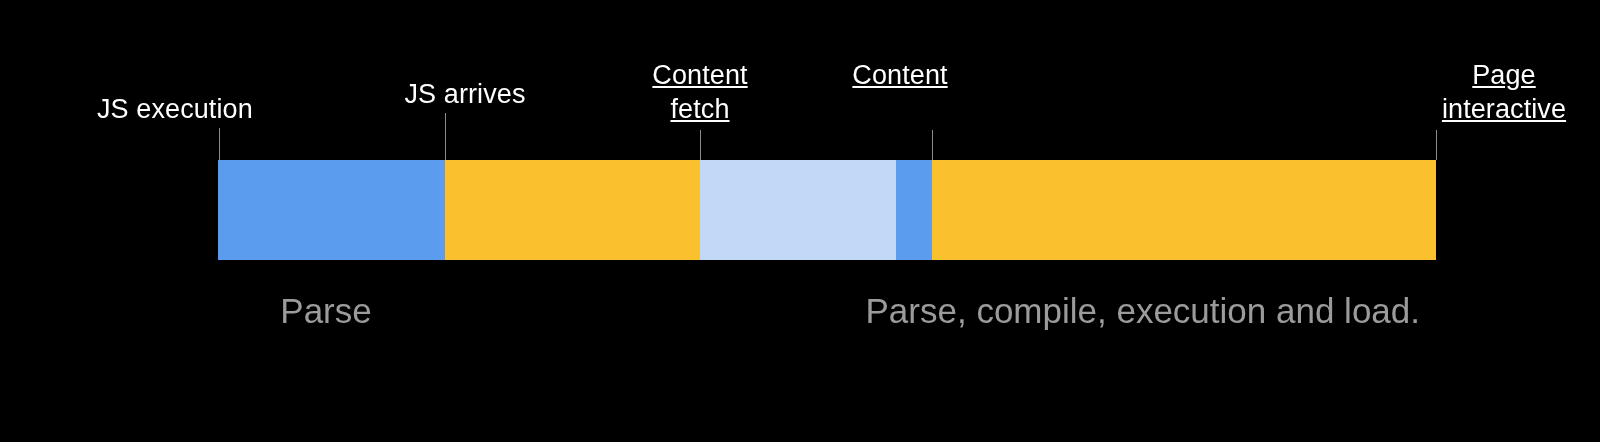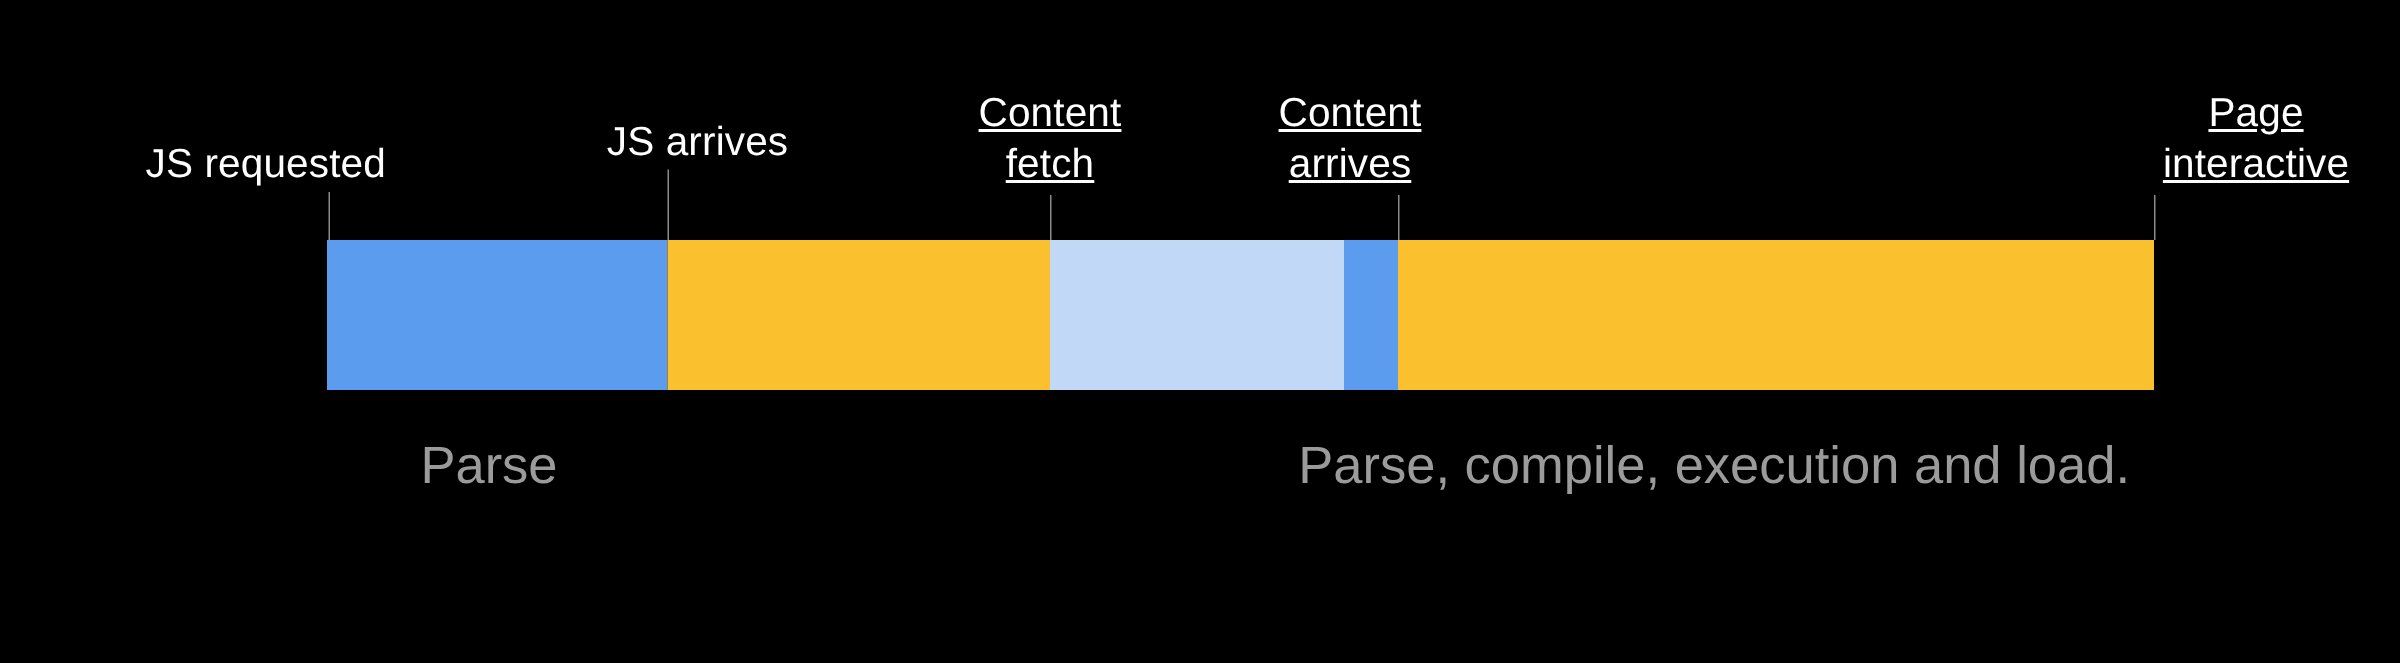--- a/index.html
+++ b/index.html
@@ -69,35 +69,34 @@
 
 <div id="stage">
 
   <div class="tick" id="tick-0" style="left: 219px; top: 128px; height: 32px; background: rgb(140, 140, 140);"></div>
   <div class="tick" id="tick-1" style="left: 445px; top: 113px; height: 47px; background: rgb(140, 140, 140);"></div>
   <div class="tick" id="tick-2" style="left: 700px; top: 130px; height: 30px; background: rgb(140, 140, 140);"></div>
   <div class="tick" id="tick-3" style="left: 932px; top: 130px; height: 30px; background: rgb(140, 140, 140);"></div>
   <div class="tick" id="tick-4" style="left: 1436px; top: 130px; height: 30px; background: rgb(140, 140, 140);"></div>
 
   <div class="marker-label one-line" id="label-0" style="top: 92px; left: 97px; color: rgb(255, 255, 255);">
-    <span class="line">JS requested</span>
+    <span class="line">JS execution</span>
   </div>
 
   <div class="marker-label one-line" id="label-1" style="top: 77px; left: 335px; color: rgb(255, 255, 255); width: 260px; text-align: center;">
     <span class="line">JS arrives</span>
   </div>
 
   <div class="marker-label two-line" id="label-2" style="top: 58px; left: 570px; color: rgb(255, 255, 255); width: 260px;">
     <span class="line">Content</span>
     <span class="line">fetch</span>
   </div>
 
   <div class="marker-label two-line" id="label-3" style="top: 58px; left: 770px; color: rgb(255, 255, 255); width: 260px;">
     <span class="line">Content</span>
-    <span class="line">arrives</span>
   </div>
 
   <div class="marker-label two-line" id="label-4" style="top: 58px; left: 1374px; color: rgb(255, 255, 255); width: 260px;">
     <span class="line">Page</span>
     <span class="line">interactive</span>
   </div>
 
   <div id="timeline-bar">
     <div class="segment" id="seg-0" style="width: 227px; background: rgb(92, 156, 239);"></div>
     <div class="segment" id="seg-1" style="width: 255px; background: rgb(251, 192, 45);"></div>

